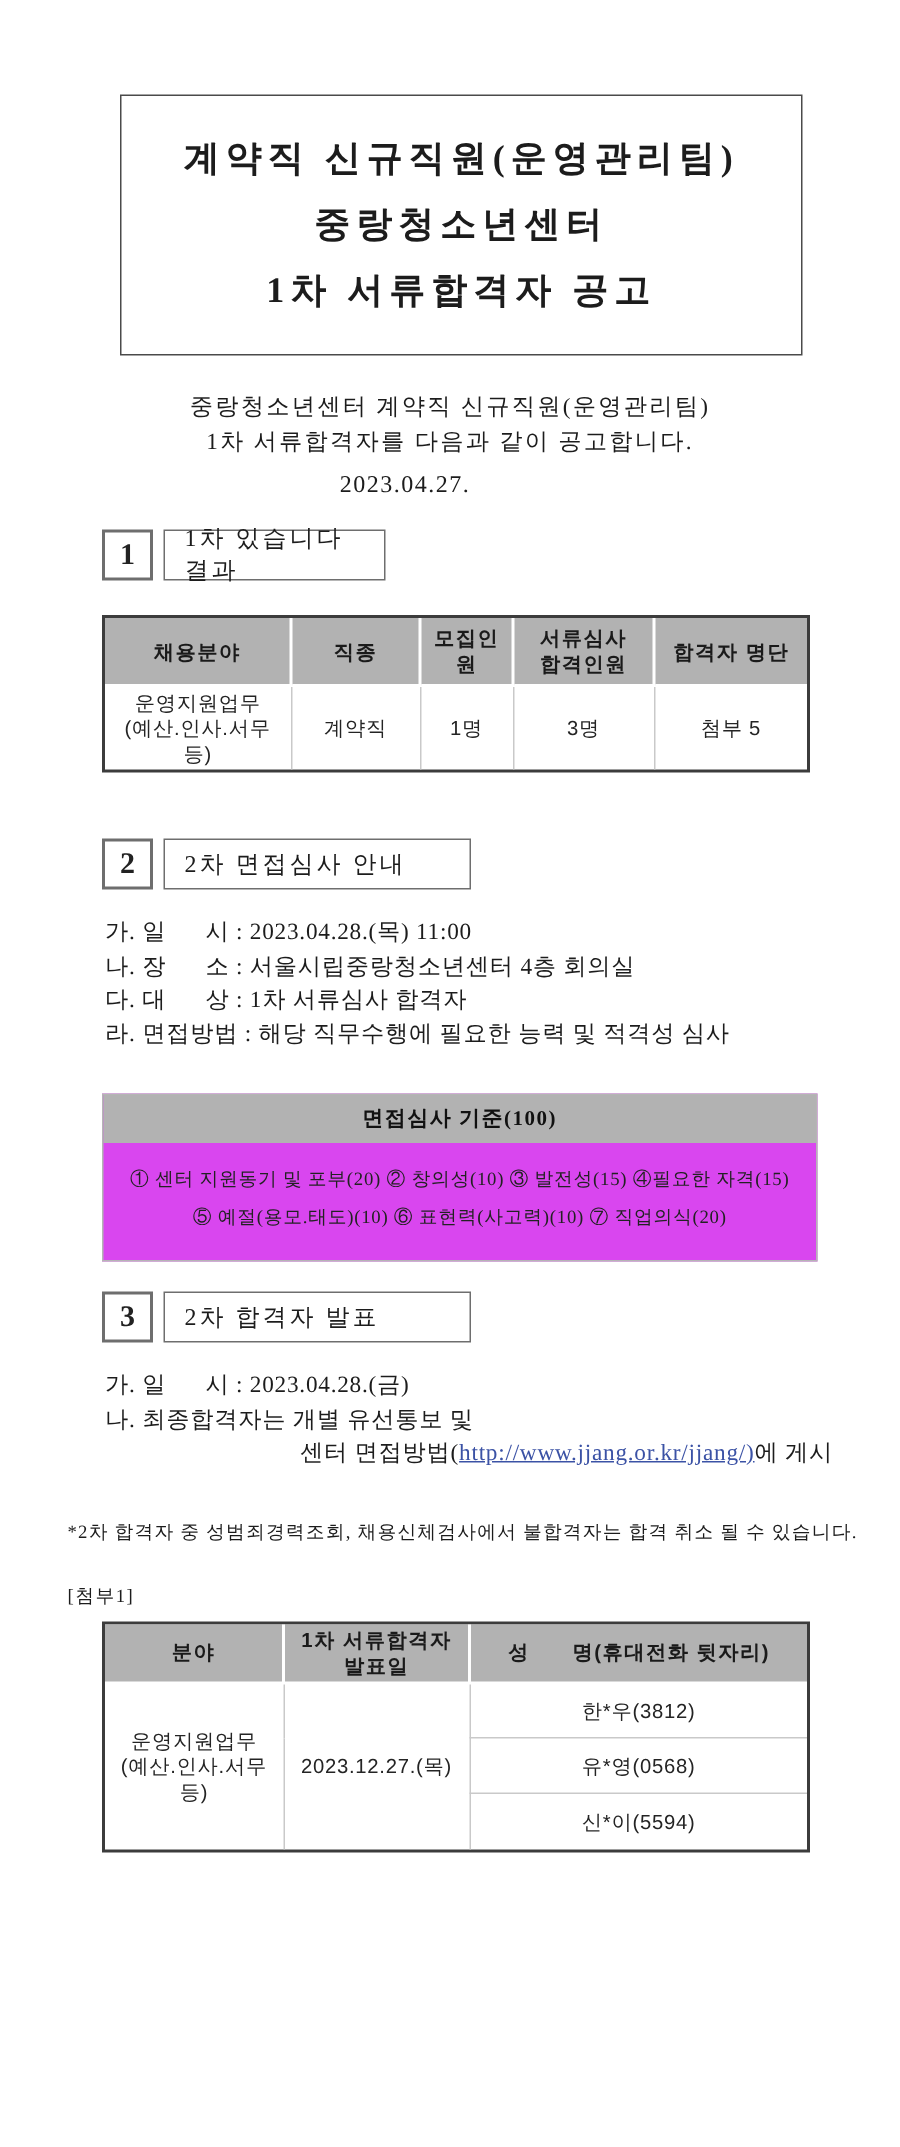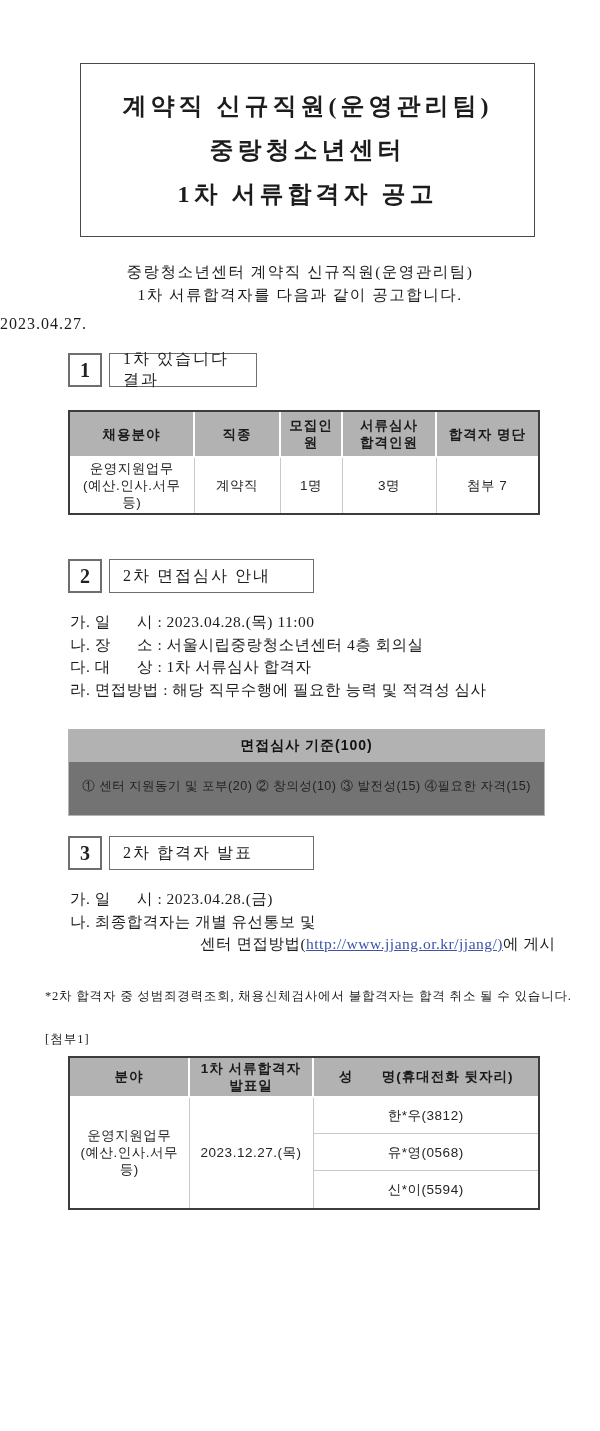--- a/index.html
+++ b/index.html
@@ -11,21 +11,21 @@
   }
   
   .title-box {
     margin:63px 0 0 80px; width:455px; height:174px;
     border:1px solid #4a4a4a; display:flex; flex-direction:column;
     justify-content:center; align-items:center;
     font-size:24px; font-weight:600; letter-spacing:4px; line-height:44px;
   }
   
   .intro { margin-top:23px; text-align:center; font-size:15.5px; letter-spacing:1.5px; line-height:23px; }
-  .date-line { margin-top:9px; text-align:left; padding-right:60px; font-size:16px; letter-spacing:1px; }
+  .date-line { margin-top:9px; text-align:center; padding-right:60px; font-size:16px; letter-spacing:1px; }
   
   .sec-head { display:flex; align-items:stretch; margin:20px 0 0 68px; }
   .num-box {
     width:34px; height:34px; border:2px solid #6e6e6e; margin-right:7px;
     display:flex; align-items:center; justify-content:center;
     font-size:20px; font-weight:bold; color:#222; background:#fff;
   }
   .ttl-box {
     border:1px solid #6e6e6e; height:34px; display:flex; align-items:center;
     padding:0 13px; font-size:16px; letter-spacing:2px; background:#fff;
@@ -53,22 +53,22 @@
   .t1 td { height:34px; }
   .t2 th { height:38px; }
   .t2 td { height:37px; }
   .t2 tr.row-sep td { border-top:1px solid #c9c9c9; }
   
   .details { margin:18px 0 0 70px; font-size:15.5px; letter-spacing:0.5px; }
   .details .dl { white-space:pre; line-height:22.5px; }
   .details .indent { padding-left:130px; }
   a.doc-link { color:#3b52a5; text-decoration:underline; }
   
-  .criteria { margin:28px 0 0 68px; width:477px; border:1px solid #b5b5b5; background:#737373;
-              font-family:Liberation Sans, sans-serif; }
+  .criteria { margin:28px 0 0 68px; width:477px; border:1px solid #b5b5b5; background:#d946ef;
+              font-family:Liberation Serif, serif; }
   .criteria-head { background:#b2b2b2; color:#111; text-align:center; font-weight:bold;
                    font-size:14px; letter-spacing:1px; padding:7px 0; }
   .criteria-body { padding:12px 4px 16px; text-align:center; font-size:12.5px;
                    line-height:25px; color:#222; letter-spacing:0.5px; }
   
   .footnote { margin:32px 0 0 45px; font-size:12.5px; letter-spacing:0.8px; }
   .attach-label { margin:26px 0 0 45px; font-size:12.5px; letter-spacing:1px; }
   .attach-tbl { margin-top:8px; }
   .spacer-top-t1 { height:23px; }
   .spacer-top-sec2 { height:24px; }
@@ -114,21 +114,21 @@
         <th>서류심사
 합격인원</th>
         <th>합격자 명단</th>
       </tr>
       <tr>
         <td>운영지원업무
 (예산.인사.서무 등)</td>
         <td>계약직</td>
         <td>1명</td>
         <td>3명</td>
-        <td>첨부 7</td>
+        <td>첨부 5</td>
       </tr>
     </tbody>
       </table>
   </div>
 
   <div class="spacer-top-sec2"></div>
 
   <div class="sec-head">
     <div class="num-box">2</div>
     <div class="ttl-box wide">2차 면접심사 안내</div>
@@ -138,20 +138,21 @@
     <div class="dl">가. 일      시 : 2023.04.28.(목) 11:00</div>
     <div class="dl">나. 장      소 : 서울시립중랑청소년센터 4층 회의실</div>
     <div class="dl">다. 대      상 : 1차 서류심사 합격자</div>
     <div class="dl">라. 면접방법 : 해당 직무수행에 필요한 능력 및 적격성 심사</div>
   </div>
 
   <div class="criteria">
     <div class="criteria-head">면접심사 기준(100)</div>
     <div class="criteria-body">
       <div>① 센터 지원동기 및 포부(20) ② 창의성(10) ③ 발전성(15) ④필요한 자격(15)</div>
+      <div>⑤ 예절(용모.태도)(10) ⑥ 표현력(사고력)(10) ⑦ 직업의식(20)</div>
     </div>
   </div>
 
   <div class="sec-head">
     <div class="num-box">3</div>
     <div class="ttl-box wide">2차 합격자 발표</div>
   </div>
 
   <div class="details">
     <div class="dl">가. 일      시 : 2023.04.28.(금)</div>

